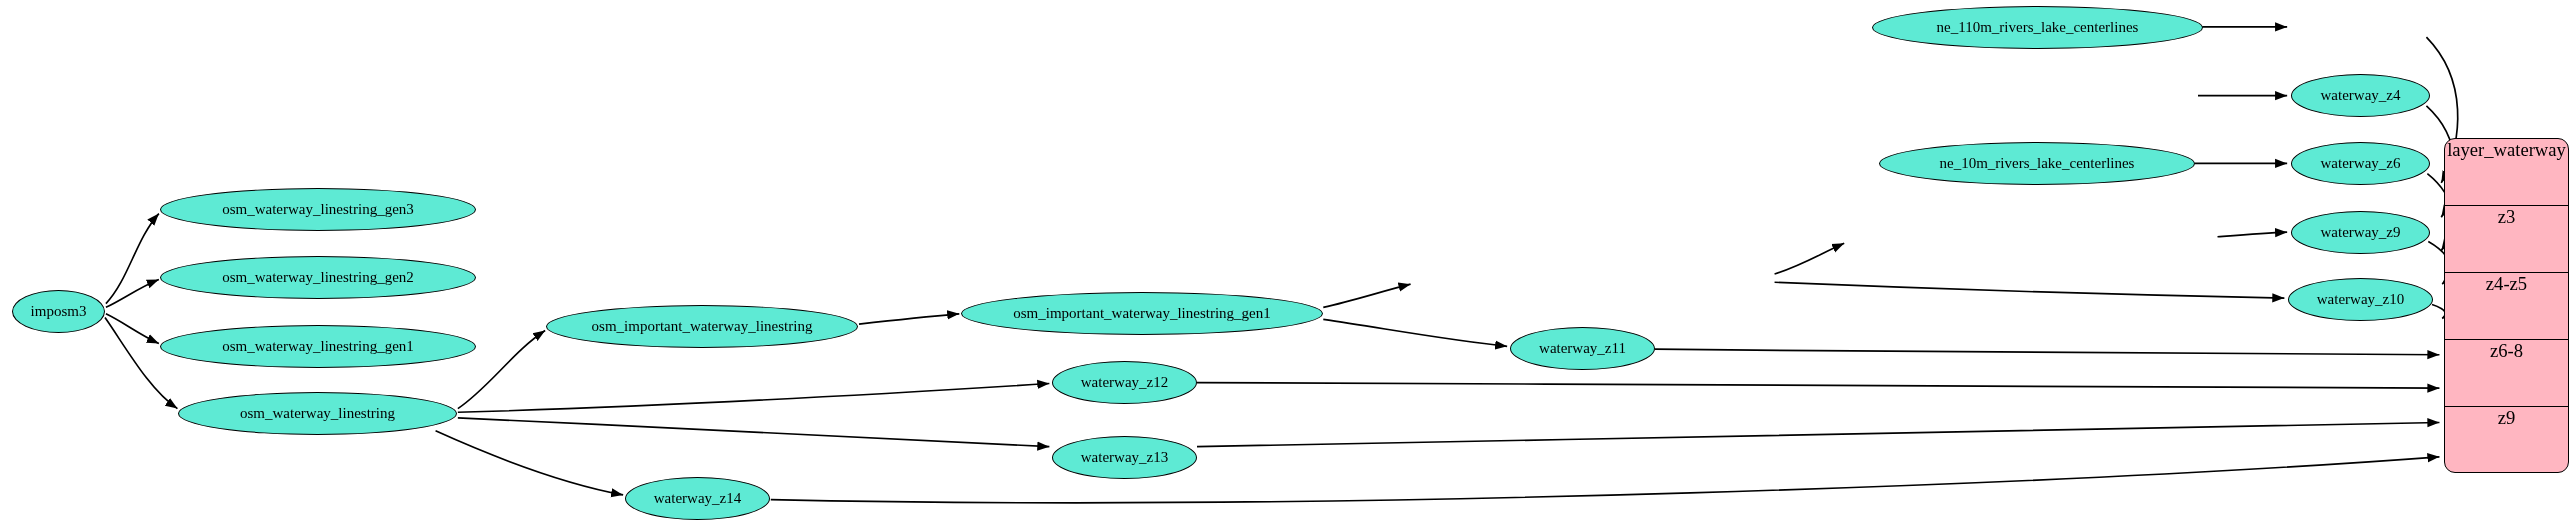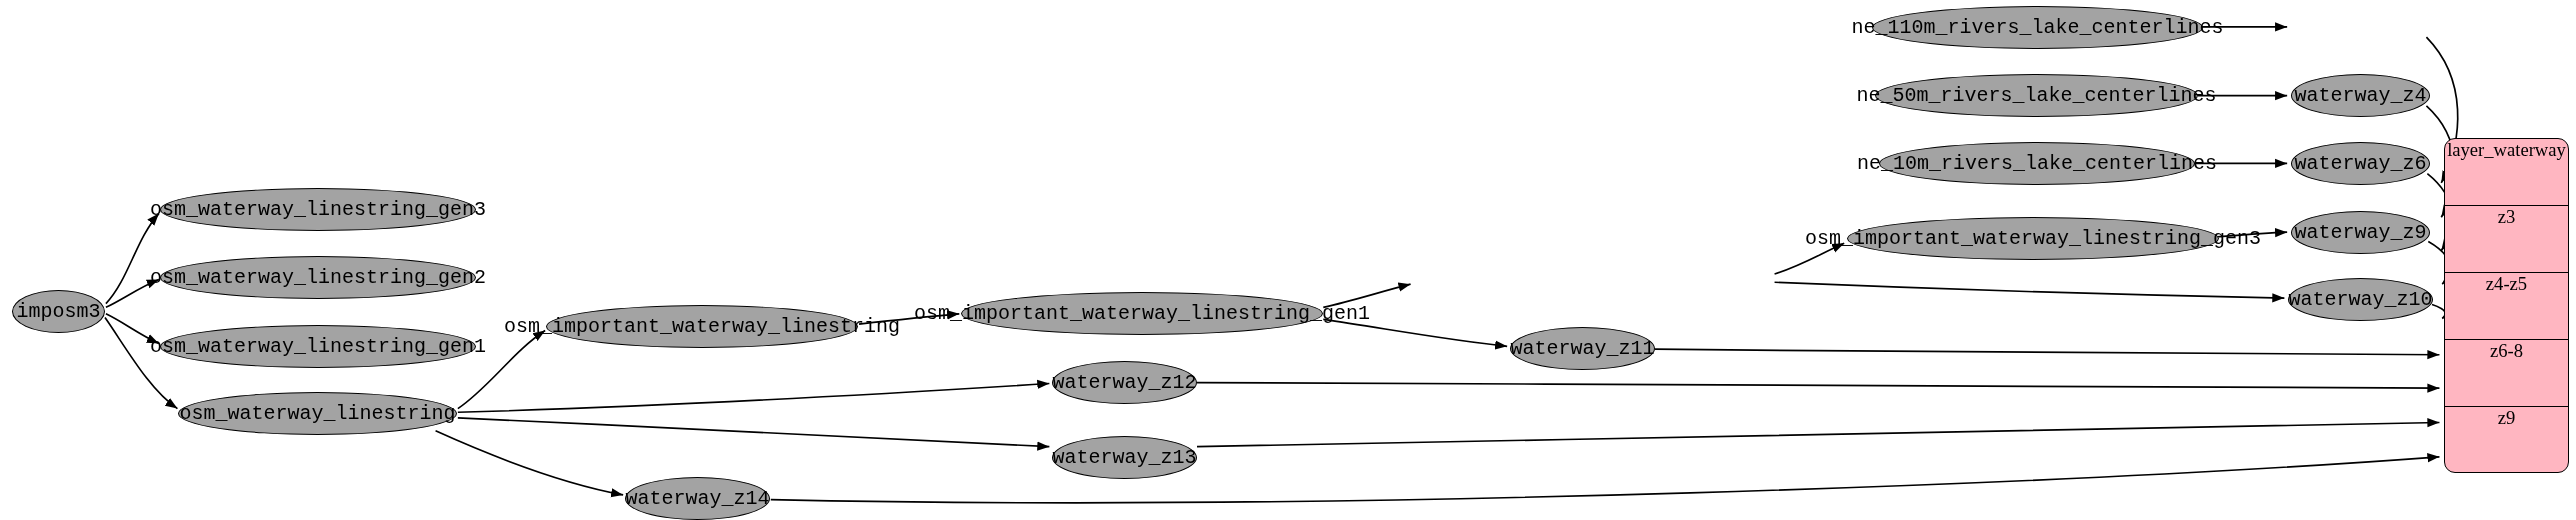--- a/index.html
+++ b/index.html
@@ -17,30 +17,29 @@
   }
   #edges {
     position: absolute;
     left: 0; top: 0;
     width: 2576px; height: 520px;
   }
   .node {
     position: absolute;
     border: 1.5px solid #000000;
     border-radius: 50%;
-    background: #a3a3a3;
+    background: #5eead4;
     display: flex;
     align-items: center;
     justify-content: center;
-    font-size: 20px;
+    font-size: 15px;
     color: #000000;
     white-space: nowrap;
     box-sizing: border-box;
     z-index: 2;
-    font-family: Liberation Mono, monospace;
   }
   .record {
     position: absolute;
     border: 1.5px solid #000000;
     border-radius: 11px;
     overflow: hidden;
     box-sizing: border-box;
     z-index: 2;
     display: flex;
     flex-direction: column;
@@ -103,23 +102,21 @@
     <path class="edge" marker-end="url(#arrow)" d="M829,538 C1450,552 2250,520 2626,492"></path>
   </svg>
 
   <div class="node" style="left:12px;   top:290px; width:93px; height:43px;">imposm3</div>
   <div class="node" style="left:160px;  top:188px; width:316px; height:43px;">osm_waterway_linestring_gen3</div>
   <div class="node" style="left:160px;  top:256px; width:316px; height:43px;">osm_waterway_linestring_gen2</div>
   <div class="node" style="left:160px;  top:325px; width:316px; height:43px;">osm_waterway_linestring_gen1</div>
   <div class="node" style="left:178px;  top:392px; width:279px; height:43px;">osm_waterway_linestring</div>
   <div class="node" style="left:546px;  top:305px; width:312px; height:43px;">osm_important_waterway_linestring</div>
   <div class="node" style="left:961px; top:292px; width:362px; height:43px;">osm_important_waterway_linestring_gen1</div>
-  <div class="node" style="left:1847px; top:217px; width:372px; height:43px;">osm_important_waterway_linestring_gen3</div>
   <div class="node" style="left:1872px; top:5.6px;   width:331px; height:43px;">ne_110m_rivers_lake_centerlines</div>
-  <div class="node" style="left:1875px; top:74px;  width:323px; height:43px;">ne_50m_rivers_lake_centerlines</div>
   <div class="node" style="left:1879px; top:142px; width:316px; height:43px;text-align:center;">ne_10m_rivers_lake_centerlines</div>
   <div class="node" style="left:2291px; top:74px;  width:139px; height:43px;">waterway_z4</div>
   <div class="node" style="left:2291px; top:142px; width:139px; height:43px;">waterway_z6</div>
   <div class="node" style="left:2291px; top:211px; width:139px; height:43px;">waterway_z9</div>
   <div class="node" style="left:2288px; top:278px; width:145px; height:43px;">waterway_z10</div>
   <div class="node" style="left:1510px; top:327px; width:145px; height:43px;">waterway_z11</div>
   <div class="node" style="left:1052px; top:361px; width:145px; height:43px;">waterway_z12</div>
   <div class="node" style="left:1052px; top:436px; width:145px; height:43px;">waterway_z13</div>
   <div class="node" style="left:625px;  top:477px; width:145px; height:43px;text-align:right;">waterway_z14</div>
 

